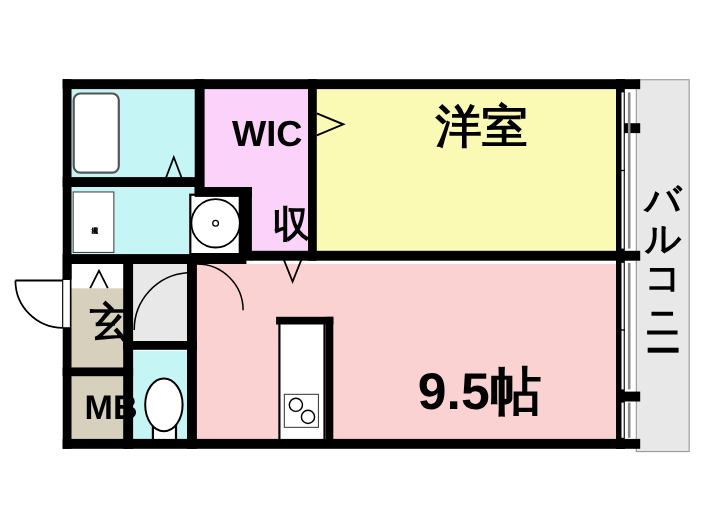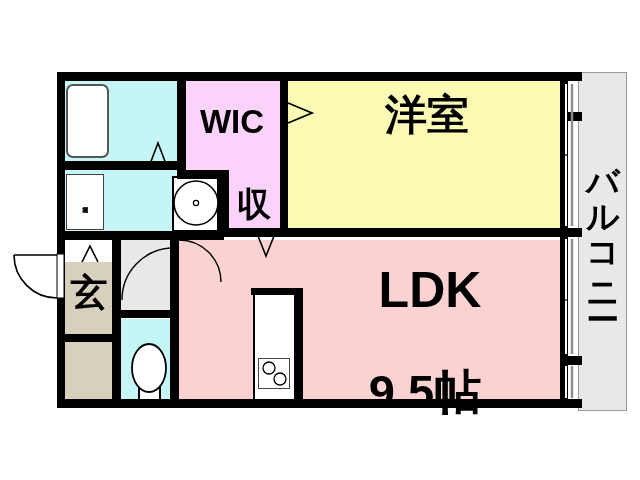--- a/index.html
+++ b/index.html
@@ -8,21 +8,21 @@
   #plan{position:relative;width:640px;height:480px;background:#ffffff;}
 
   
   .wall{position:absolute;background:#000000;}
   .room{position:absolute;box-sizing:border-box;}
   .thinline{position:absolute;background:#000000;}
   .fixture{position:absolute;box-sizing:border-box;background:#ffffff;
            border:2px solid #000000;}
   .label{position:absolute;color:#000000;font-weight:bold;
          display:flex;align-items:center;justify-content:center;
-         white-space:nowrap;line-height:1;}
+         white-space:nowrap;line-height:1;padding-left:11px;}
   .vlabel{position:absolute;color:#000;font-weight:bold;
           writing-mode:vertical-rl;text-orientation:upright;
           display:flex;align-items:center;justify-content:center;
           line-height:1.02;letter-spacing:2px;}
   .tinyv{position:absolute;color:#000;writing-mode:vertical-rl;
          text-orientation:upright;font-size:6px;line-height:1.05;
          display:flex;align-items:center;justify-content:center;}
 
   
   .c-yellow{background:#fafab4;}
@@ -196,26 +196,26 @@
 
     <g>
       <line x1="560" y1="155" x2="568" y2="155" stroke="#000" stroke-width="1.2"></line>
       <line x1="560" y1="300" x2="568" y2="300" stroke="#000" stroke-width="1.2"></line>
     </g>
   </svg>
 
   <div class="label" style="left:352px;top:88px;width:150px;height:54px;font-size:42px;">洋室</div>
 
 
-  <div class="label" style="left:355px;top:264px;width:150px;height:52px;font-size:50px;">LDK</div>
-
-  <div class="label" style="left:330px;top:328px;width:190px;height:54px;font-size:47px;margin-top:36px;">9.5帖</div>
+
+  <div class="label" style="left:330px;top:328px;width:190px;height:54px;font-size:47px;">9.5帖</div>
 
   <div class="label" style="left:186px;top:100px;width:92px;height:42px;font-size:33px;">WIC</div>
 
   <div class="label" style="left:230px;top:182px;width:48px;height:44px;font-size:34px;">収</div>
 
   <div class="label" style="left:64px;top:268px;width:50px;height:48px;font-size:37px;">玄</div>
 
+  <div class="label" style="left:62px;top:348px;width:56px;height:44px;font-size:31px;">MB</div>
 
   <div class="vlabel" style="left:582px;top:92px;width:42px;height:265px;font-size:33px;">バルコニー</div>
 
 </div>
 
 </body></html>

